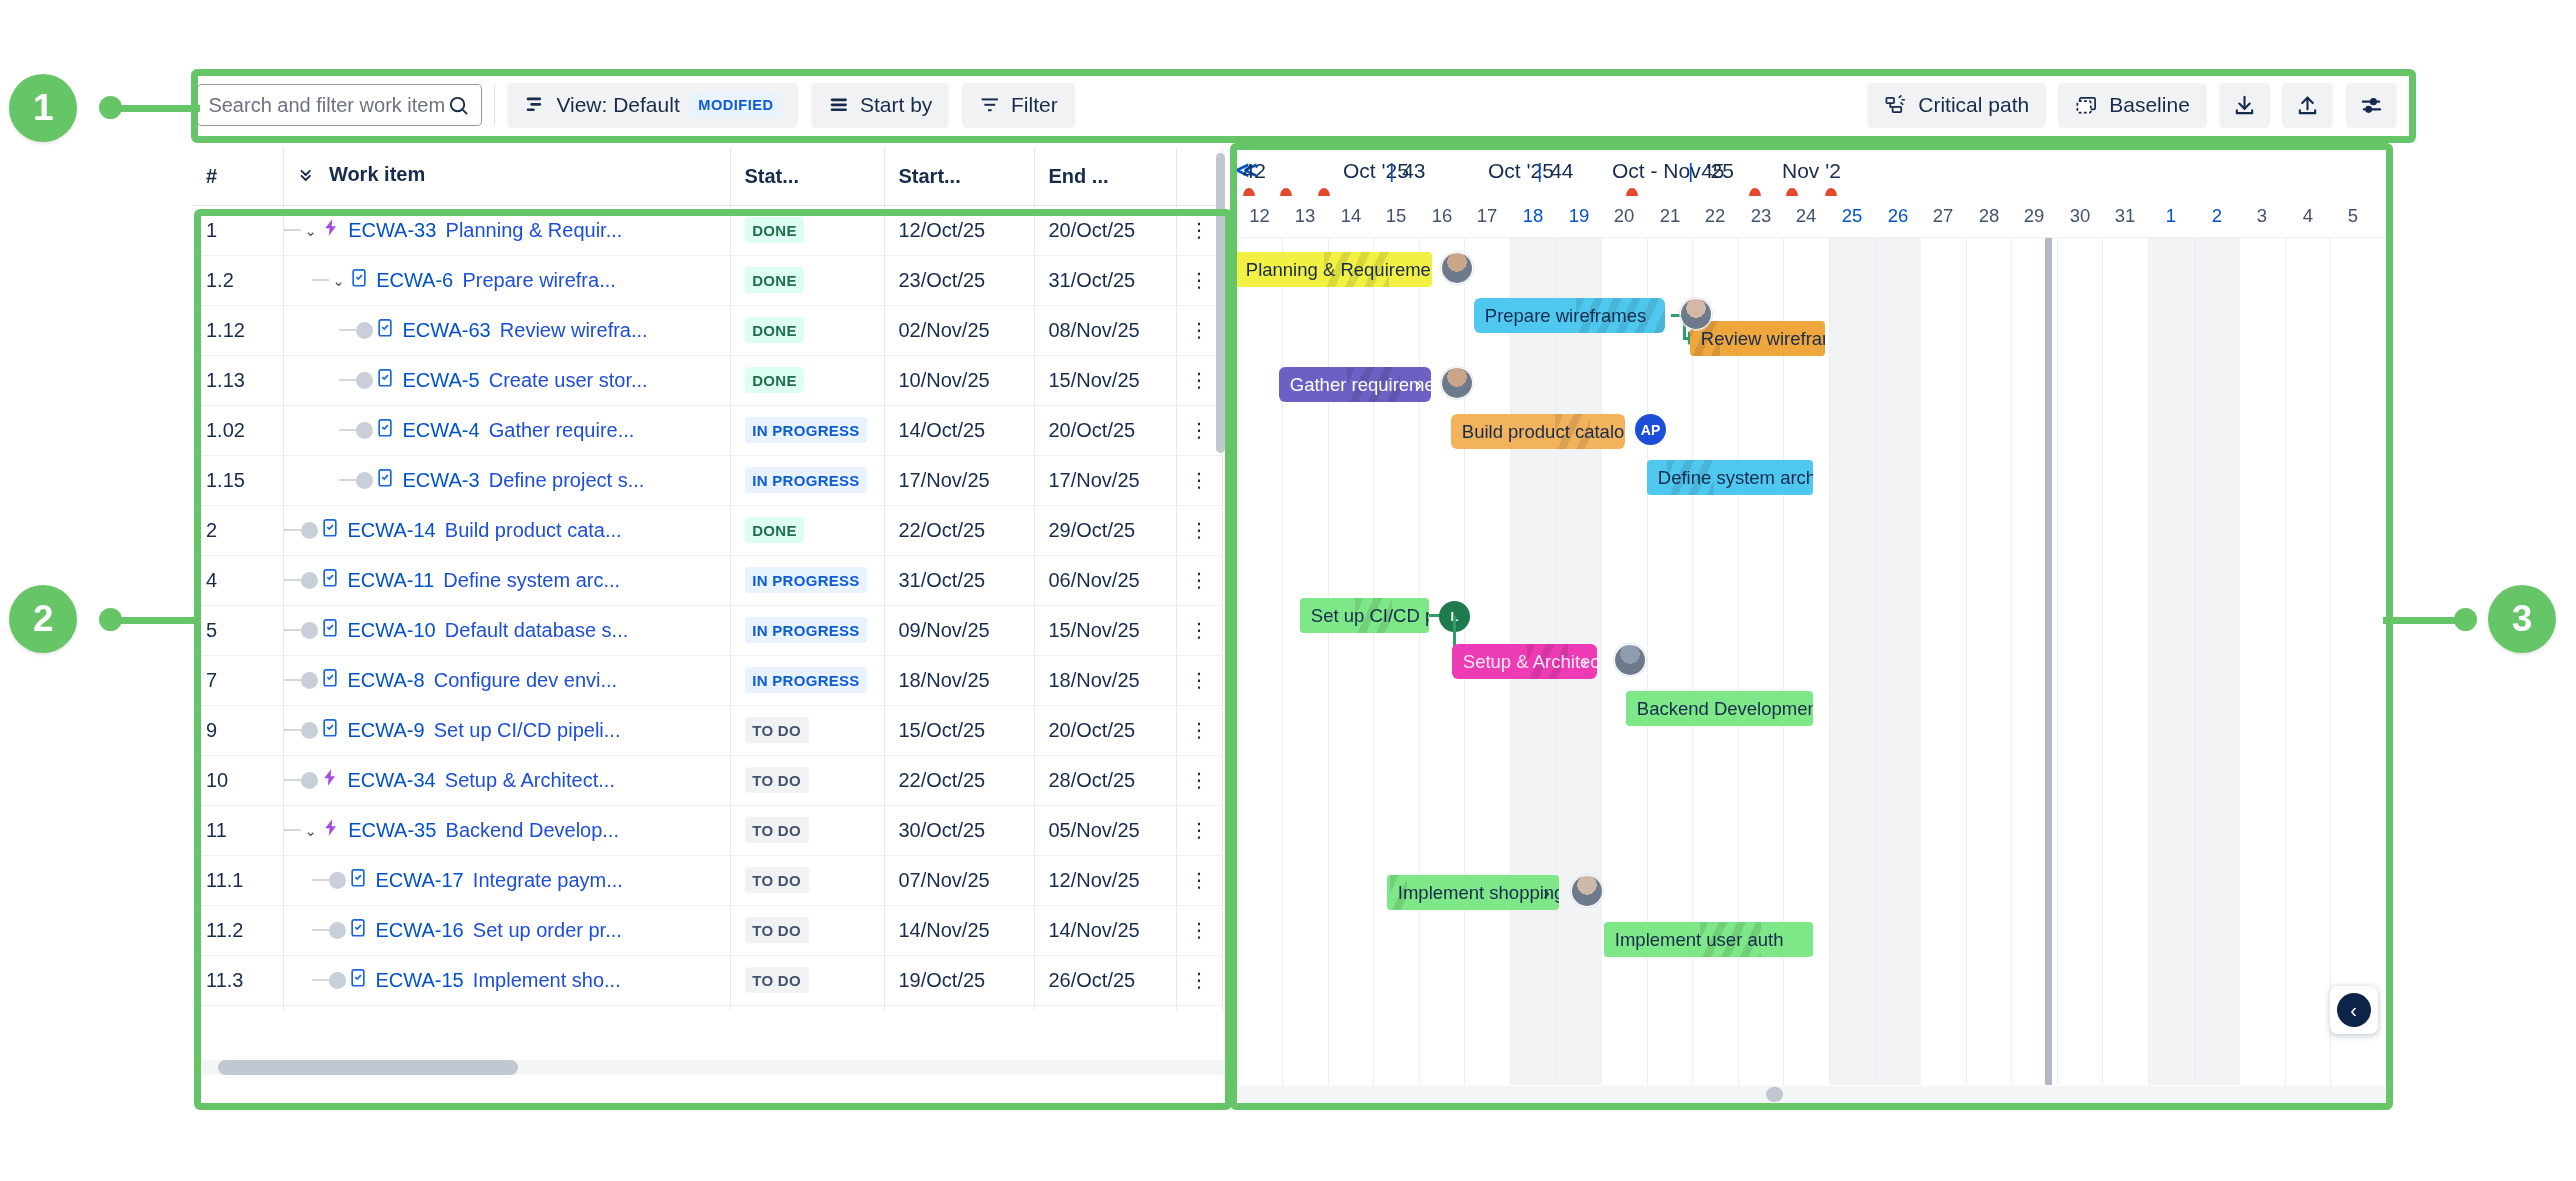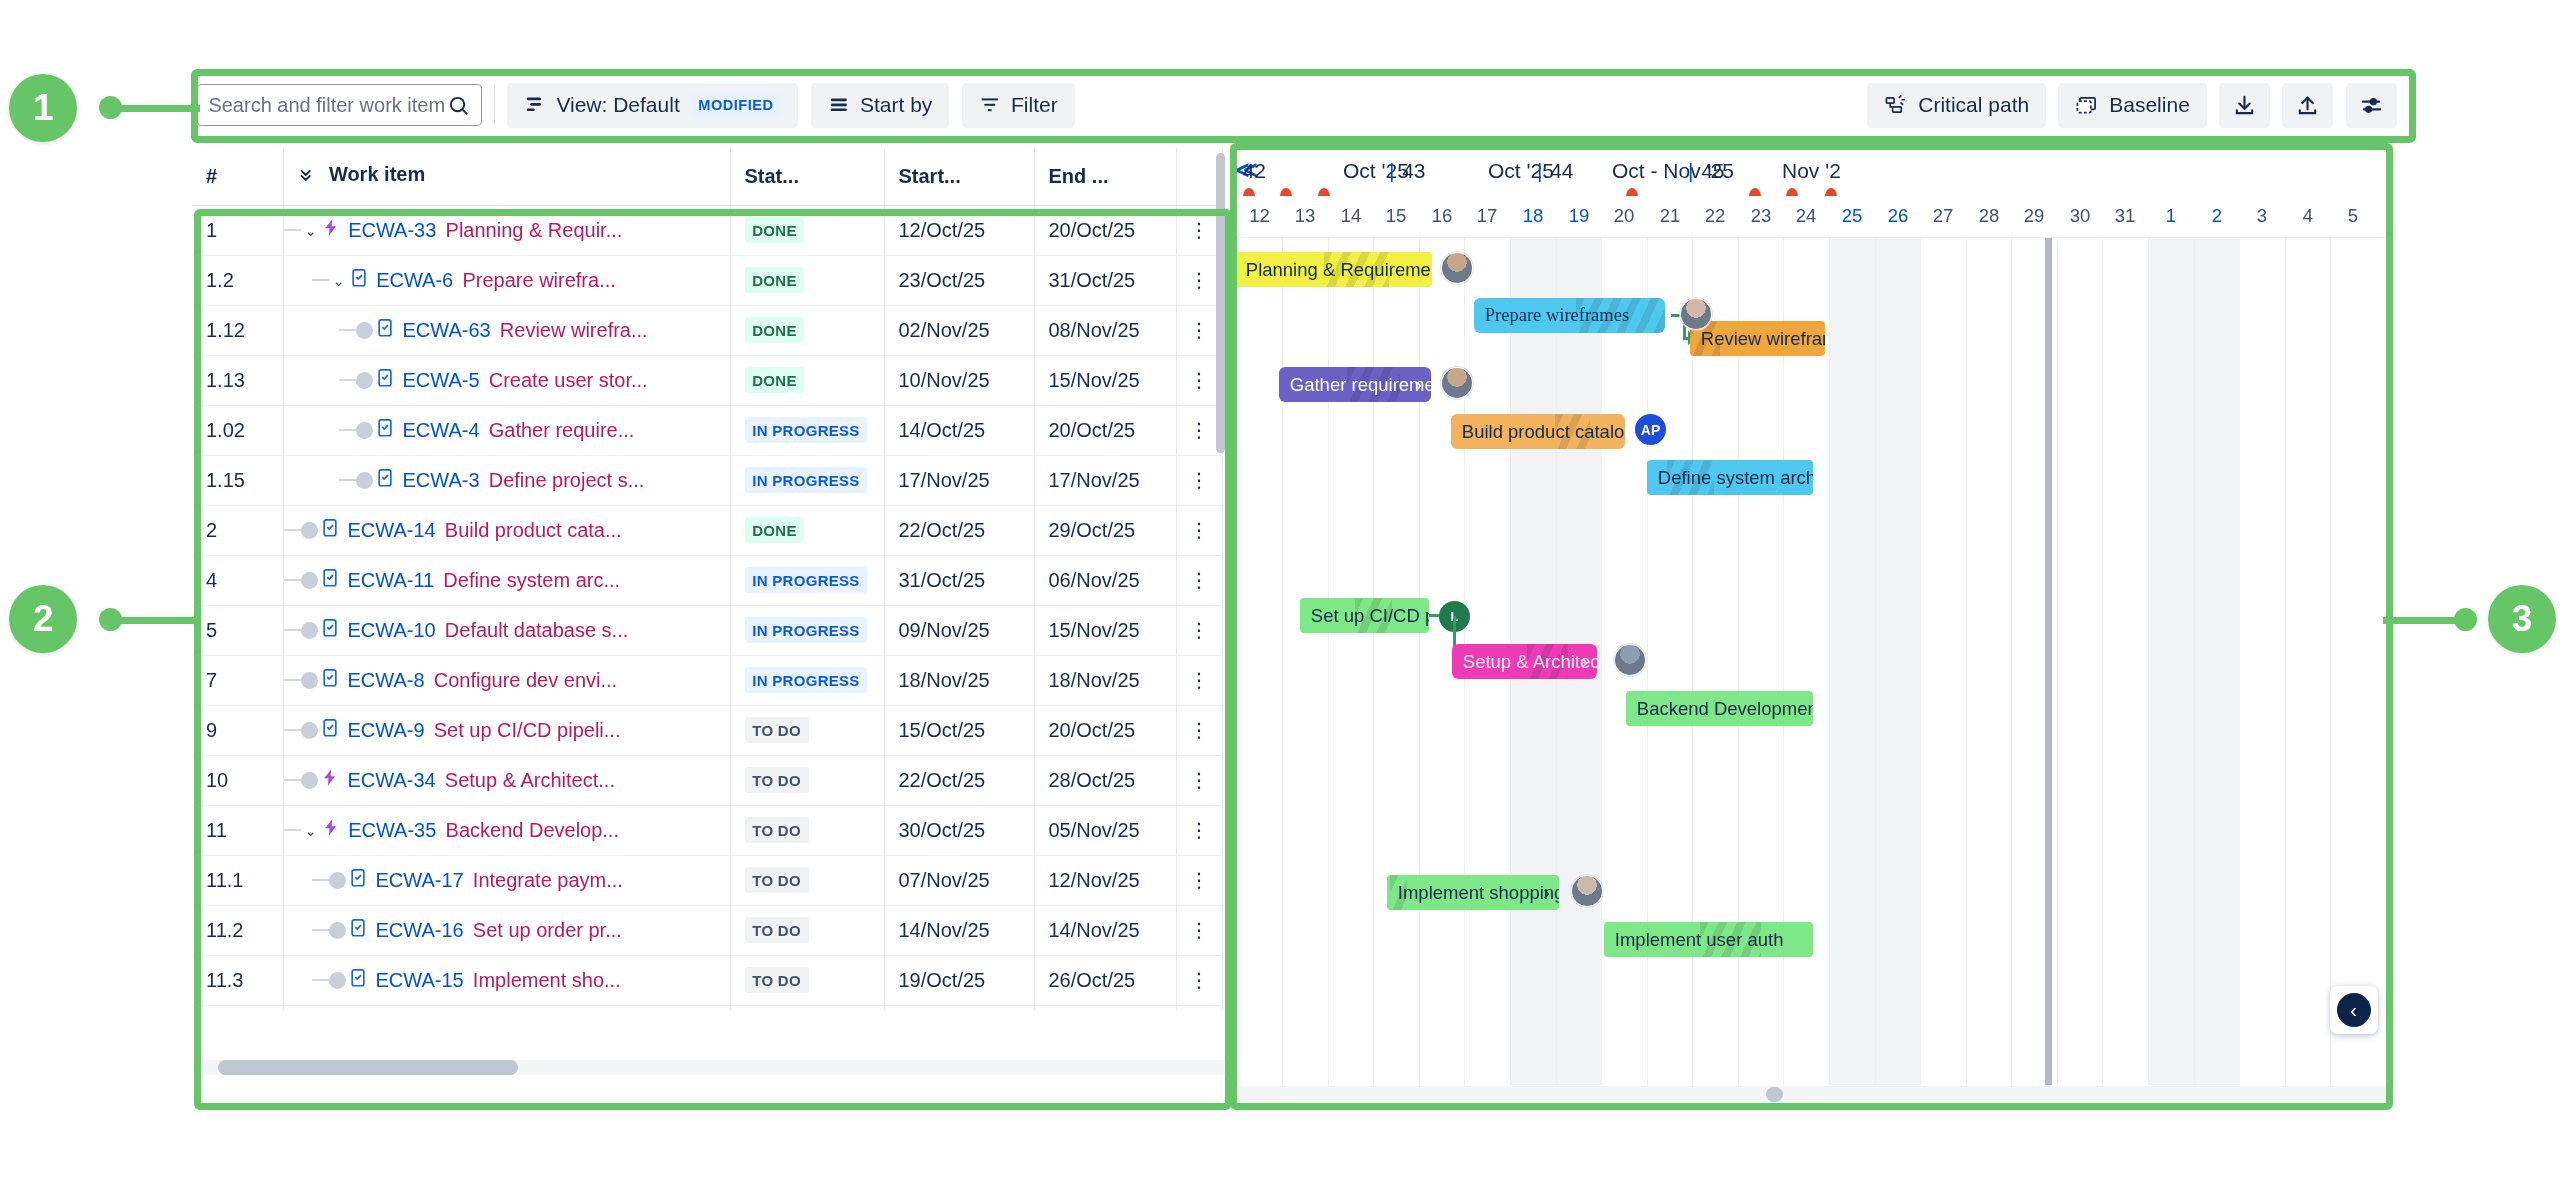--- a/index.html
+++ b/index.html
@@ -56,21 +56,21 @@
   td.num{ font-size:16px; color:#42526e; padding-left:14px; }
   td.item{ padding:0 4.6px 0 0; }
   .itemwrap{ display:flex; align-items:center; gap:0; height:49px; }
   .indent{ flex:0 0 auto; }
   .tree-line{ width:17px; height:2.3px; background:#d4d8de; }
   .tree-caret{ width:20px; text-align:center; color:#42526e; font-size:14.6px; }
   .tree-node{ width:17px; height:17px; border-radius:50%; background:#c9cfd8;
      margin-right:2.3px; flex:0 0 auto; }
   .ticon{ flex:0 0 auto; margin-right:7.7px; }
   .key{ color:#0052cc; font-size:20px; margin-right:9.2px; white-space:nowrap; }
-  .summary{ color:#be185d; font-size:20px; overflow:hidden; white-space:nowrap; }
+  .summary{ color:#1d4ed8; font-size:20px; overflow:hidden; white-space:nowrap; }
   .badge{ display:inline-block; font-size:15px; font-weight:700; letter-spacing:0.3px;
      padding:4.6px 7.7px; border-radius:3.1px; }
   .b-done{ background:#dcfff1; color:#216e4e; }
   .b-prog{ background:#e9f2ff; color:#0b5cd5; }
   .b-todo{ background:#f1f2f4; color:#42526e; }
   td.stat{ padding-left:14px; } td.date{ padding-left:14px; font-size:20px; }
   td.menu{ text-align:center; color:#7a8699; font-size:18.5px; }
 
   .tbl-scroll{ position:absolute; left:197px; bottom:12.3px; width:1030px; height:15.4px;
      background:#f4f5f7; }
@@ -702,21 +702,21 @@
       <div class="dep-line" style="left:448px; top:99px; width:7.7px; height:3.1px;"></div>
       <div class="dep-arrow" style="left:453px; top:93px;"></div>
 
       <div class="collapse-btn">
         <div class="dotc">‹</div>
       </div>
     <div class="bar" style="left: 0px; width: 197px; top: 14px; background: rgb(242, 240, 66); color: rgb(23, 43, 77);">
           <div class="hatch" style="left: 89px; width: 65px; background: repeating-linear-gradient(115deg, rgba(0, 0, 0, 0.1) 0px, rgba(0, 0, 0, 0.1) 7.7px, rgba(0, 0, 0, 0) 7.7px, rgba(0, 0, 0, 0) 17px);"></div>
           <span class="lbl">Planning &amp; Requirements</span>
         </div>
-        <div class="bar" style="left: 239px; width: 191px; top: 60px; background: rgb(79, 200, 240); color: rgb(23, 43, 77); border-radius: 6.2px; font-family: Liberation Serif, serif;">
+        <div class="bar" style="left: 239px; width: 191px; top: 60px; background: rgb(79, 200, 240); color: rgb(23, 43, 77); border-radius: 6.2px;">
           <div class="hatch" style="left: 102px; width: 94px; background: repeating-linear-gradient(115deg, rgba(0, 0, 0, 0.1) 0px, rgba(0, 0, 0, 0.1) 7.7px, rgba(0, 0, 0, 0) 7.7px, rgba(0, 0, 0, 0) 17px);"></div>
           <span class="lbl">Prepare wireframes</span>
         </div>
         <div class="bar" style="left: 455px; width: 135px; top: 83px; background: rgb(239, 166, 60); color: rgb(23, 43, 77);">
           <div class="hatch" style="left: 0px; width: 30px; background: repeating-linear-gradient(115deg, rgba(0, 0, 0, 0.1) 0px, rgba(0, 0, 0, 0.1) 7.7px, rgba(0, 0, 0, 0) 7.7px, rgba(0, 0, 0, 0) 17px);"></div>
           <span class="lbl">Review wireframes</span>
         </div>
         <div class="bar" style="left: 44px; width: 152px; top: 129px; background: rgb(107, 96, 196); color: rgb(255, 255, 255); border-radius: 6.2px;">
           <div class="hatch" style="left: 68px; width: 53px; background: repeating-linear-gradient(115deg, rgba(0, 0, 0, 0.1) 0px, rgba(0, 0, 0, 0.1) 7.7px, rgba(0, 0, 0, 0) 7.7px, rgba(0, 0, 0, 0) 17px);"></div>
           <span class="lbl">Gather requirements</span>

